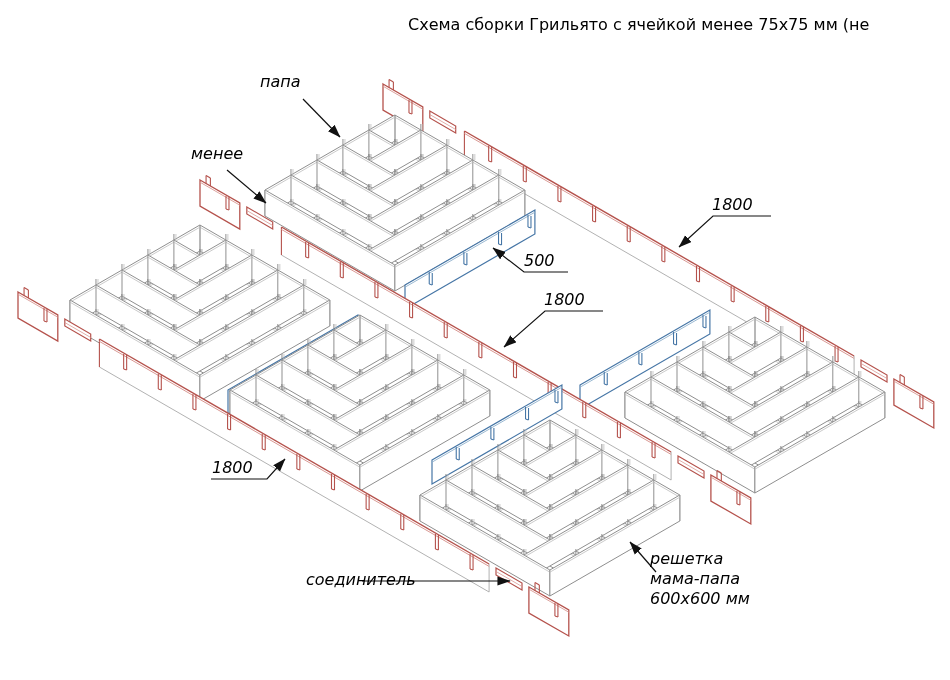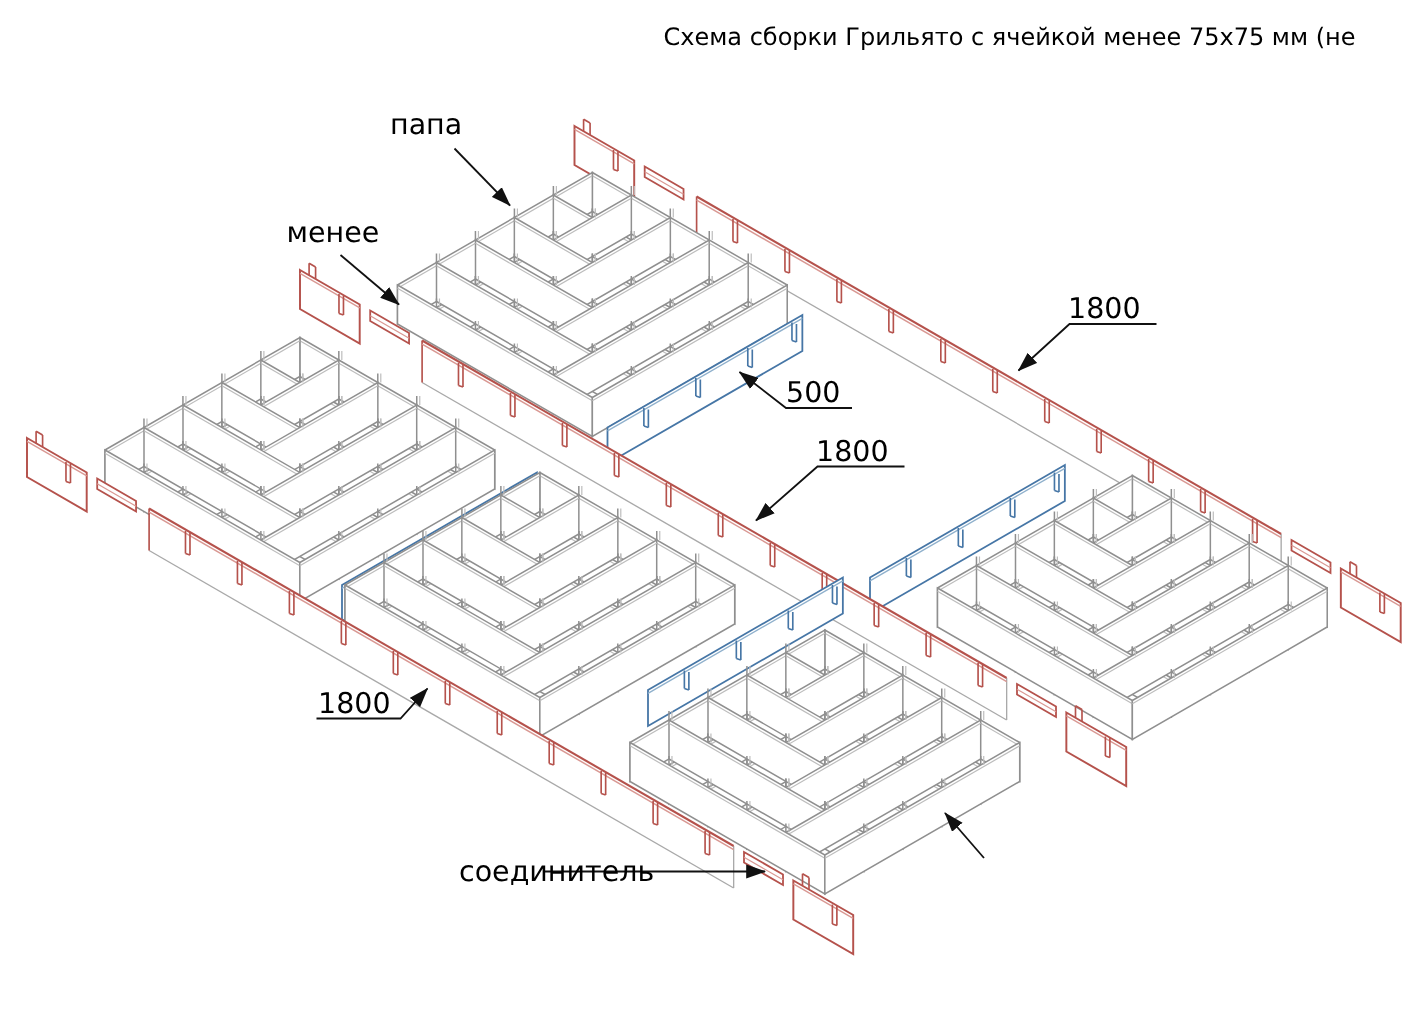--- a/index.html
+++ b/index.html
@@ -1,19 +1,19 @@
 <!DOCTYPE html>
 <html><head>
 <meta charset="utf-8">
 <style>
   html,body{margin:0;padding:0;background:#fff;}
   #stage{position:relative;width:950px;height:680px;background:#4d7c0f;overflow:hidden;
-         font-family:"DejaVu Sans","Liberation Sans",sans-serif;text-align:center;}
+         font-family:"DejaVu Sans","Liberation Sans",sans-serif;}
   #scene{position:absolute;left:0;top:0;}
-  .lbl{position:absolute;color:#000;font-size:19px;white-space:nowrap;}
+  .lbl{position:absolute;color:#000;font-size:16px;white-space:nowrap;font-style:italic;}
   .lbl.pre{white-space:pre-line;line-height:1.25;}
   #title{position:absolute;left:408px;top:14px;width:530px;font-size:16px;line-height:1.32;color:#000;}
   #title span{display:block;}
 </style>
 </head>
 <body>
 
 <div id="stage">
 
   <svg id="scene" width="950" height="680" viewBox="0 0 950 680">
@@ -896,13 +896,16 @@
     <span>Схема сборки Грильято с ячейкой менее 75х75 мм (не</span>
   </div>
 
   <div class="lbl" style="left:260px;top:72px">папа</div>
   <div class="lbl" style="left:191px;top:144px">менее</div>
   <div class="lbl" style="left:712px;top:195px">1800</div>
   <div class="lbl" style="left:524px;top:251px">500</div>
   <div class="lbl" style="left:544px;top:290px">1800</div>
   <div class="lbl" style="left:212px;top:458px">1800</div>
   <div class="lbl" style="left:306px;top:570px">соединитель</div>
+  <div class="lbl pre" style="left:650px;top:549px">решетка
+мама-папа
+600х600 мм</div>
 </div>
 
 </body></html>

